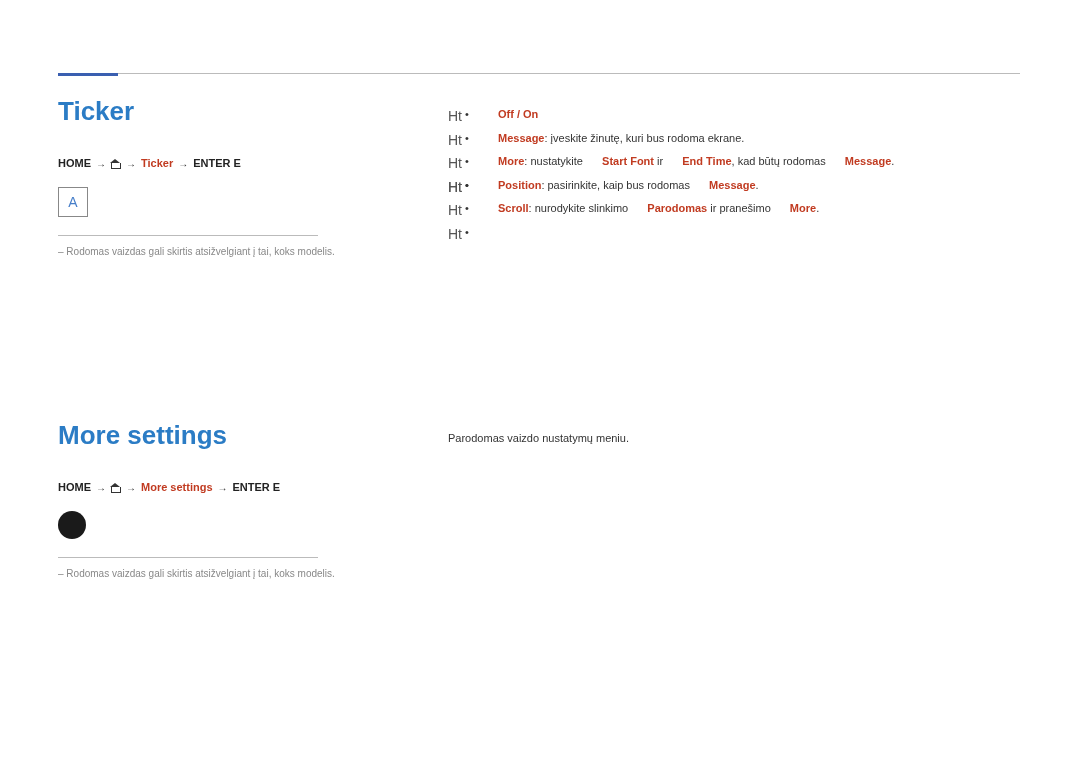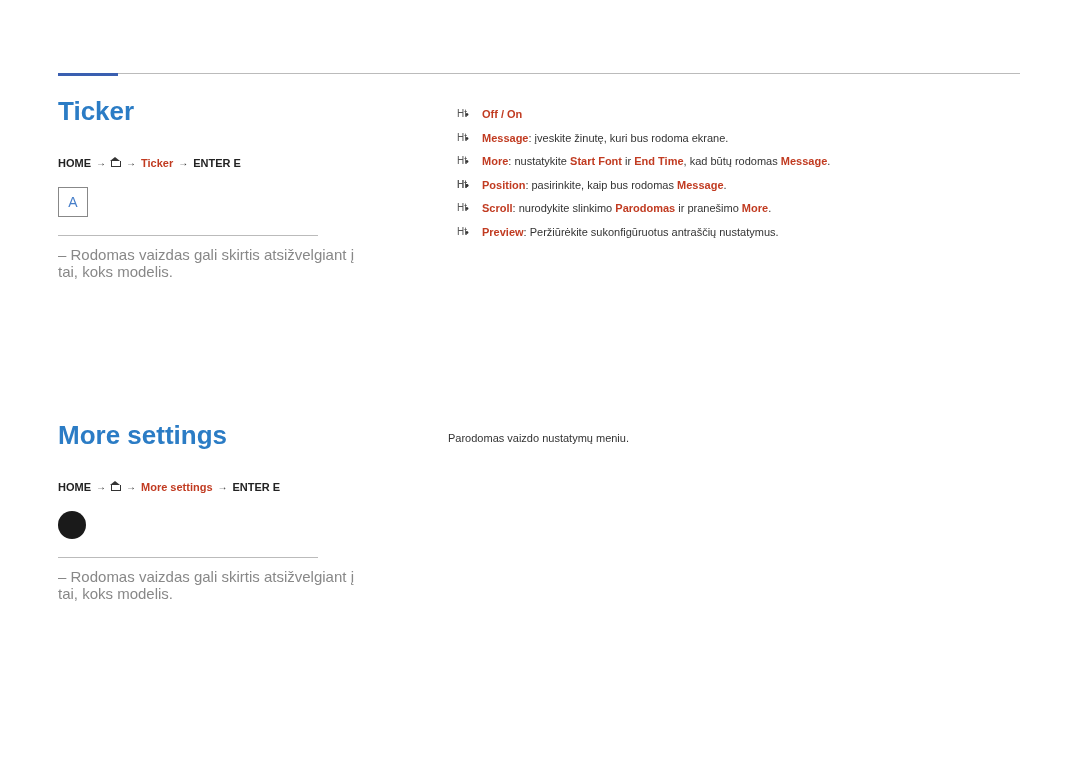--- a/index.html
+++ b/index.html
@@ -49,21 +49,21 @@
       color: #2b7cc5;
       font-weight: bold;
       margin-bottom: 30px;
     }
     .breadcrumb {
       font-size: 11px;
       color: #222;
       font-weight: bold;
       margin-bottom: 18px;
       display: flex;
-      align-items: flex-start;
+      align-items: flex-end;
       gap: 5px;
     }
     .breadcrumb .item { white-space: nowrap; }
     .breadcrumb .highlight { color: #c13b21; }
     .home-icon {
       display: inline-block;
       width: 10px;
       height: 10px;
       position: relative;
     }
@@ -106,21 +106,21 @@
       margin-top: 18px;
       margin-bottom: 18px;
     }
     .preview-divider {
       width: 260px;
       height: 1px;
       background: #bbb;
       margin-bottom: 10px;
     }
     .note {
-      font-size: 15px;
+      font-size: 10px;
       color: #888;
       margin-top: 4px;
     }
     .note::before { content: "– "; }
     
     .body-text {
       margin-bottom: 14px;
       line-height: 1.5;
     }
     .bullet-list { list-style: none; }
@@ -132,25 +132,25 @@
     }
     .bullet-list li::before {
       content: "•";
       position: absolute;
       left: 17px;
       top: 0;
       color: #333;
     }
     .bullet-list li .marker {
       position: absolute;
-      left: 9px;
+      left: 0;
       color: #555;
-      font-size: 10px;
-    }
-    .hl { color: #c13b21; font-weight: bold; }
+      font-size: 14px;
+    }
+    .hl { color: #c13b21; font-weight: bold; margin-left: 16px; }
   </style>
 </head>
 <body>
 
 <div class="header-rule"></div>
 <div class="header-line"></div>
 
 <div class="left-col section1-left">
   <h1 class="section-title">Ticker</h1>
   <div class="breadcrumb">
@@ -170,21 +170,21 @@
 </div>
 
 <div class="right-col section1-right">
   <ul class="bullet-list">
     <li><span class="marker">Ht</span><span><span class="hl">Off / On</span></span></li>
     <li><span class="marker">Ht</span><span><span class="hl">Message</span>: įveskite žinutę, kuri bus rodoma ekrane.</span></li>
     <li><span class="marker">Ht</span><span><span class="hl">More</span>: nustatykite <span class="hl">Start Font</span> ir <span class="hl">End Time</span>, kad būtų rodomas <span class="hl">Message</span>.</span></li>
     <li><span class="marker">Ht</span></li>
     <li><span class="marker">Ht</span><span><span class="hl">Position</span>: pasirinkite, kaip bus rodomas <span class="hl">Message</span>.</span></li>
     <li><span class="marker">Ht</span><span><span class="hl">Scroll</span>: nurodykite slinkimo <span class="hl">Parodomas</span> ir pranešimo <span class="hl">More</span>.</span></li>
-    <li><span class="marker">Ht</span><span><span class="hl">Preview</span>: Peržiūrėkite sukonfigūruotus antraščių nustatymus.</span></li>
+    <li><span class="marker">Ht</span></li>
   </ul>
 </div>
 
 <div class="left-col section2-left">
   <h1 class="section-title">More settings</h1>
   <div class="breadcrumb">
     <span class="item">HOME</span>
     <span class="arrow">→</span>
     <span class="home-icon"></span>
     <span class="arrow">→</span>

